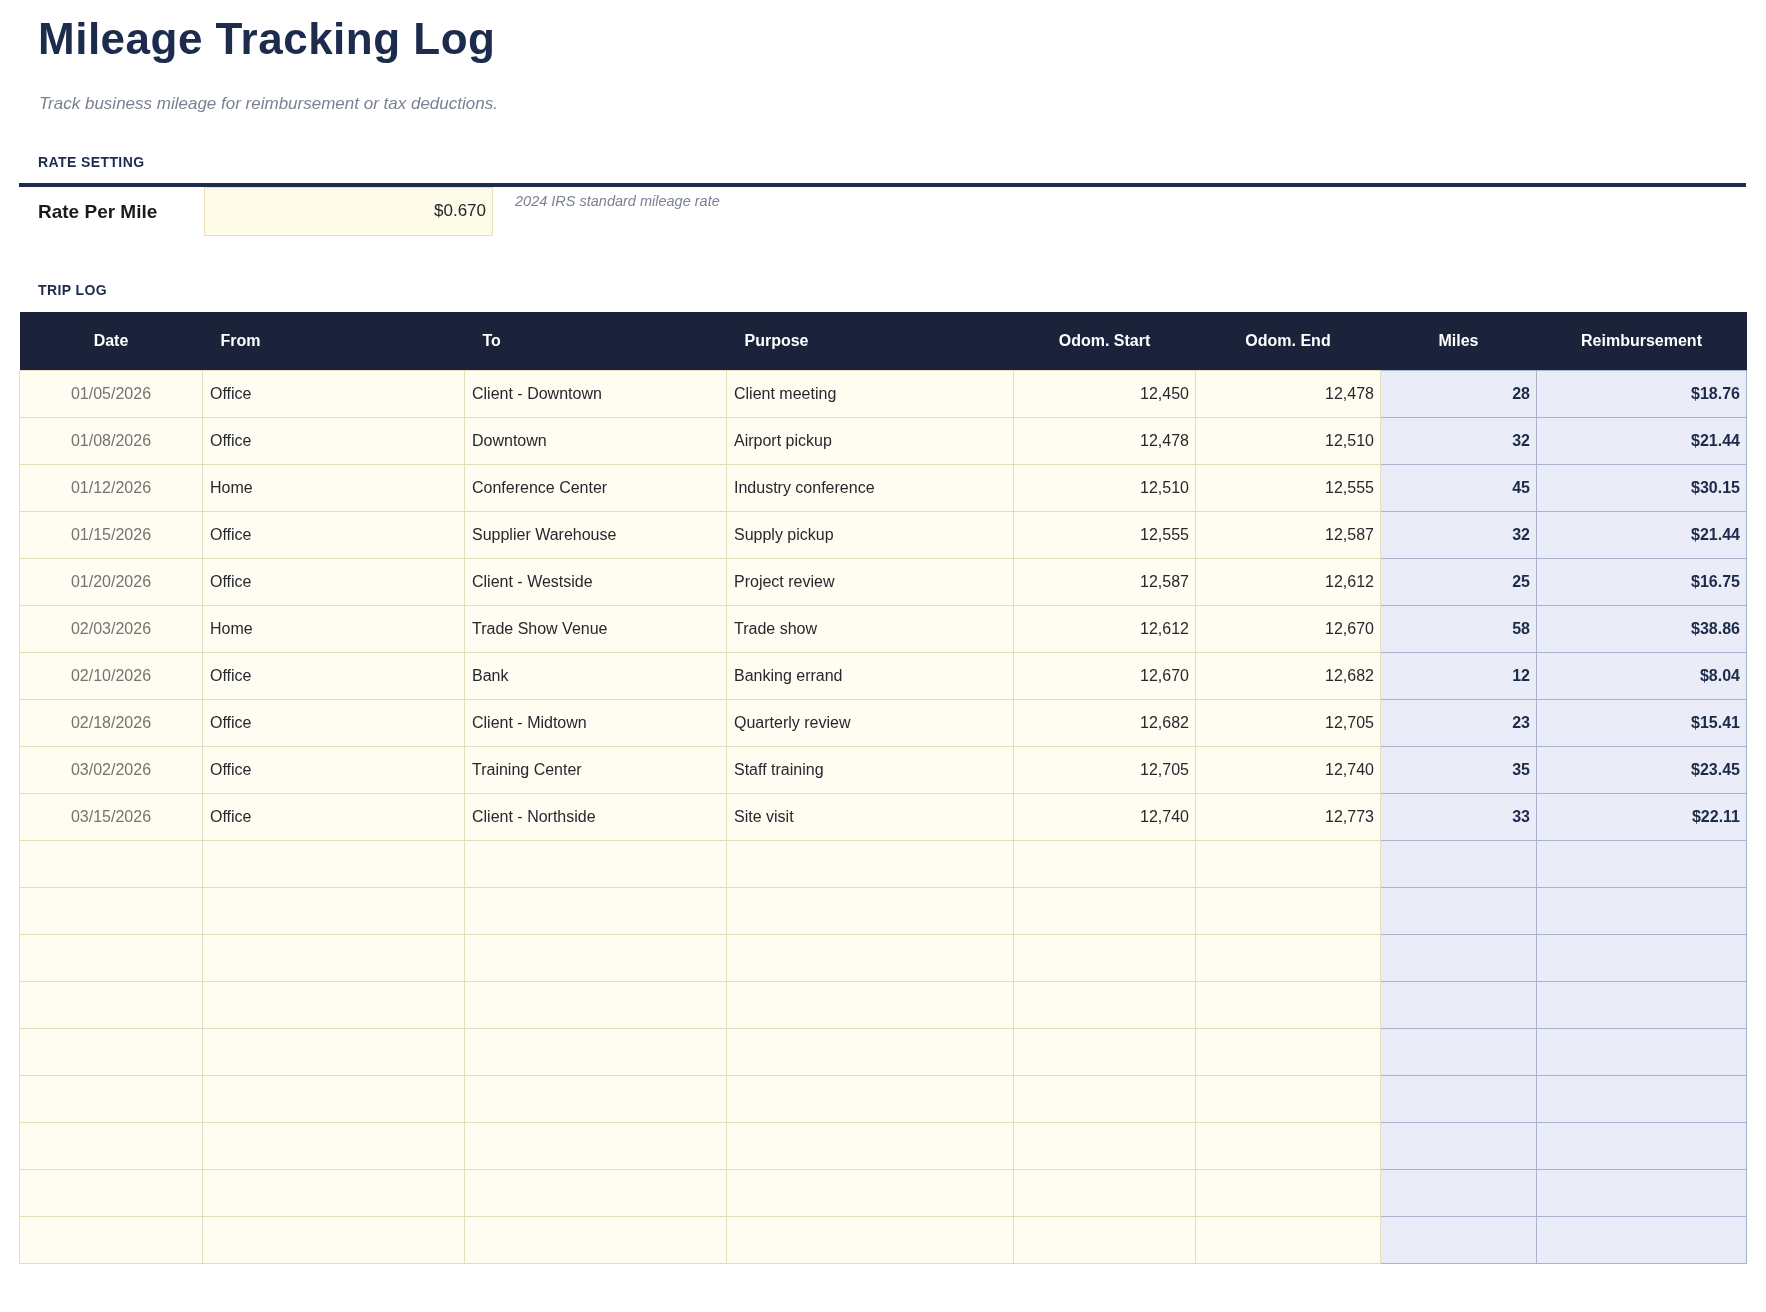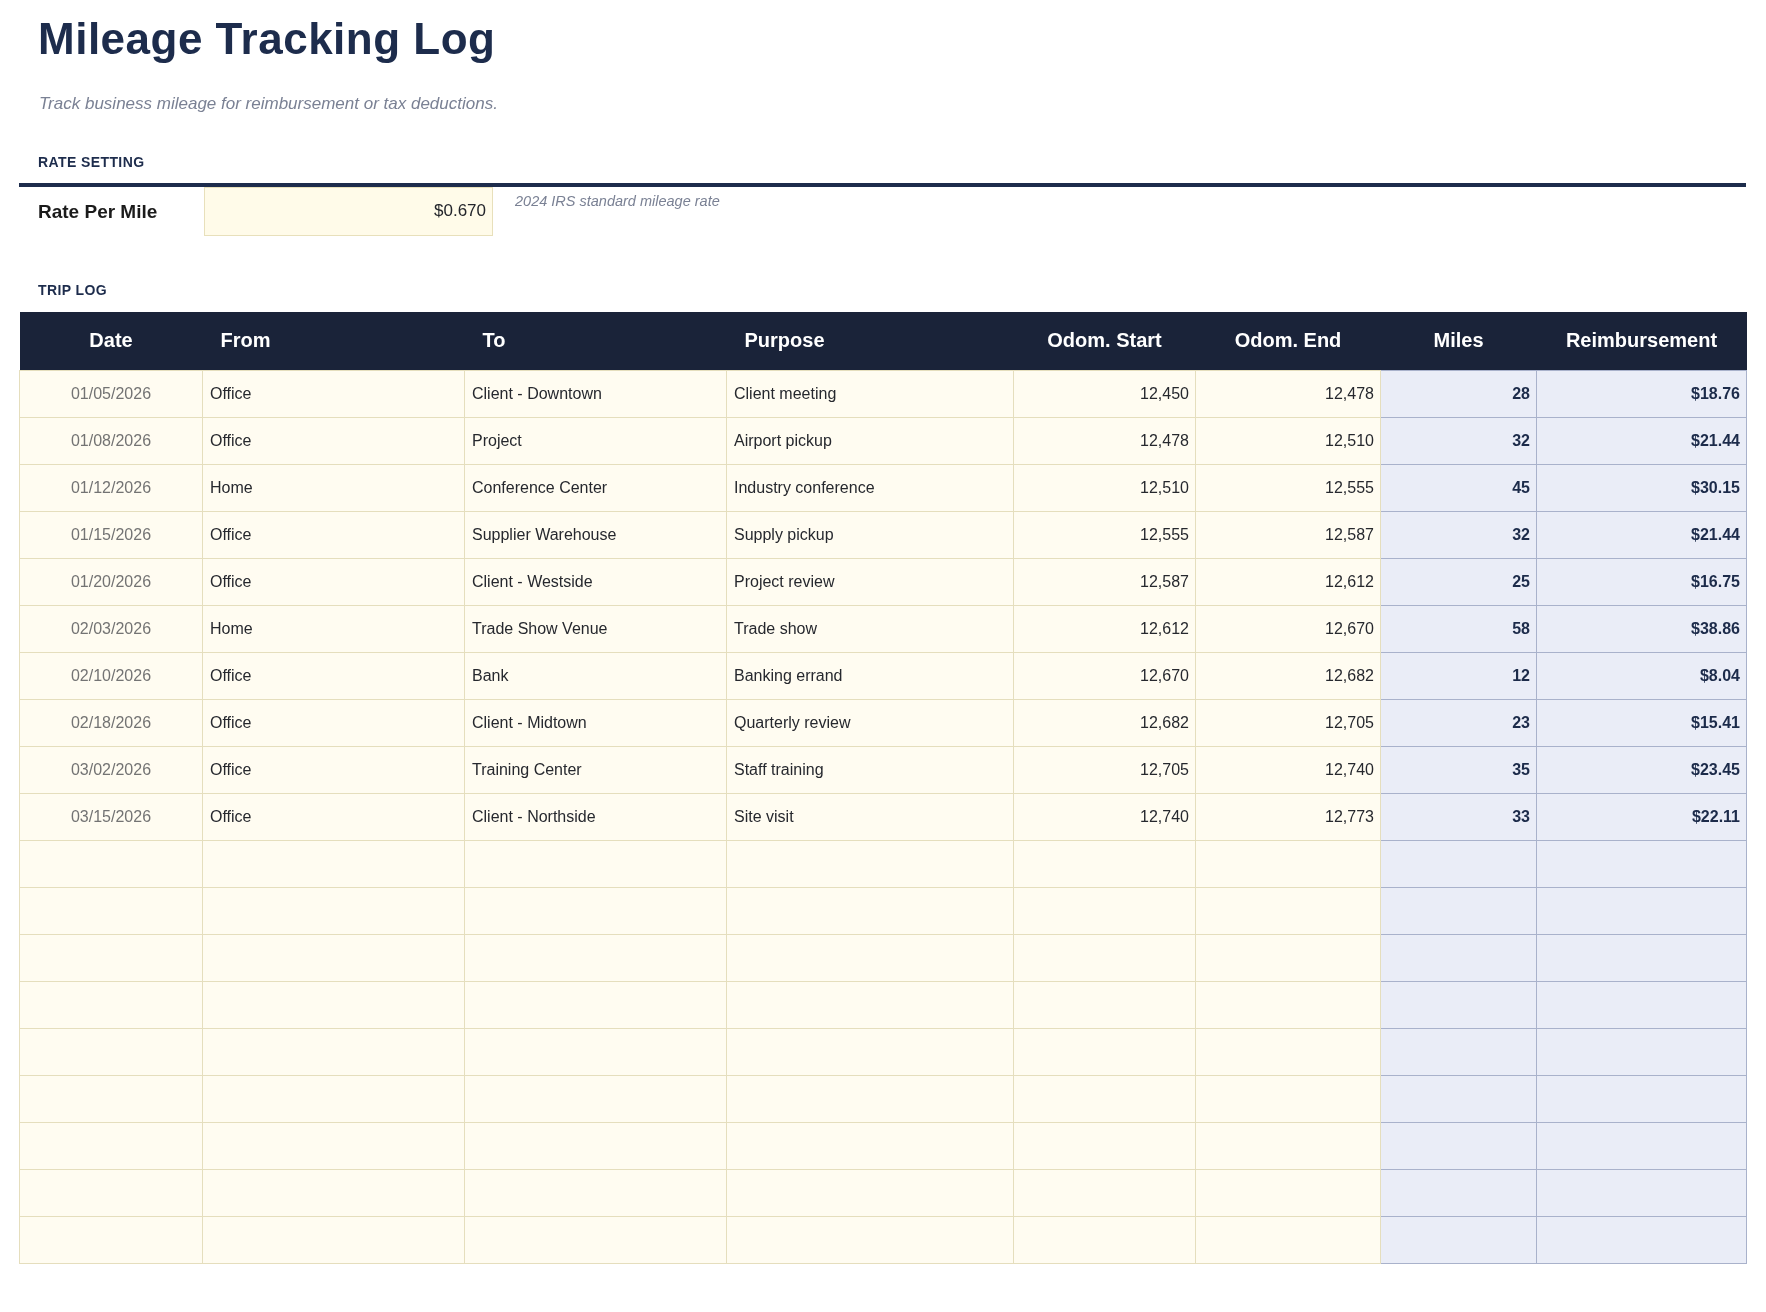--- a/index.html
+++ b/index.html
@@ -65,21 +65,21 @@
 
   table.trip{
     margin-top:14px;width:1727px;
     border-collapse:collapse;table-layout:fixed;
   }
   col.c0{width:183px}col.c1{width:262px}col.c2{width:262px}col.c3{width:287px}
   col.c4{width:182px}col.c5{width:185px}col.c6{width:156px}col.c7{width:210px}
 
   thead th{
     background:var(--header-bg);color:#ffffff;
-    font-size:20px;font-weight:bold;height:58px;
+    font-size:16px;font-weight:bold;height:58px;
     border:none;padding:0 18px;box-sizing:border-box;
   }
   th.h-center{text-align:center;}
   th.h-left{text-align:left;}
 
   tbody td{
     height:47px;box-sizing:border-box;
     font-size:16px;
     background:var(--cell-bg);
     border:1px solid var(--cell-border);
@@ -145,21 +145,21 @@
           <td class="td-text">Client - Downtown</td>
           <td class="td-text">Client meeting</td>
           <td class="td-num">12,450</td>
           <td class="td-num">12,478</td>
           <td class="td-miles">28</td>
           <td class="td-reimb">$18.76</td>
         </tr>
         <tr>
           <td class="td-date">01/08/2026</td>
           <td class="td-text">Office</td>
-          <td class="td-text">Project</td>
+          <td class="td-text">Downtown</td>
           <td class="td-text">Airport pickup</td>
           <td class="td-num">12,478</td>
           <td class="td-num">12,510</td>
           <td class="td-miles">32</td>
           <td class="td-reimb">$21.44</td>
         </tr>
         <tr>
           <td class="td-date">01/12/2026</td>
           <td class="td-text">Home</td>
           <td class="td-text">Conference Center</td>

